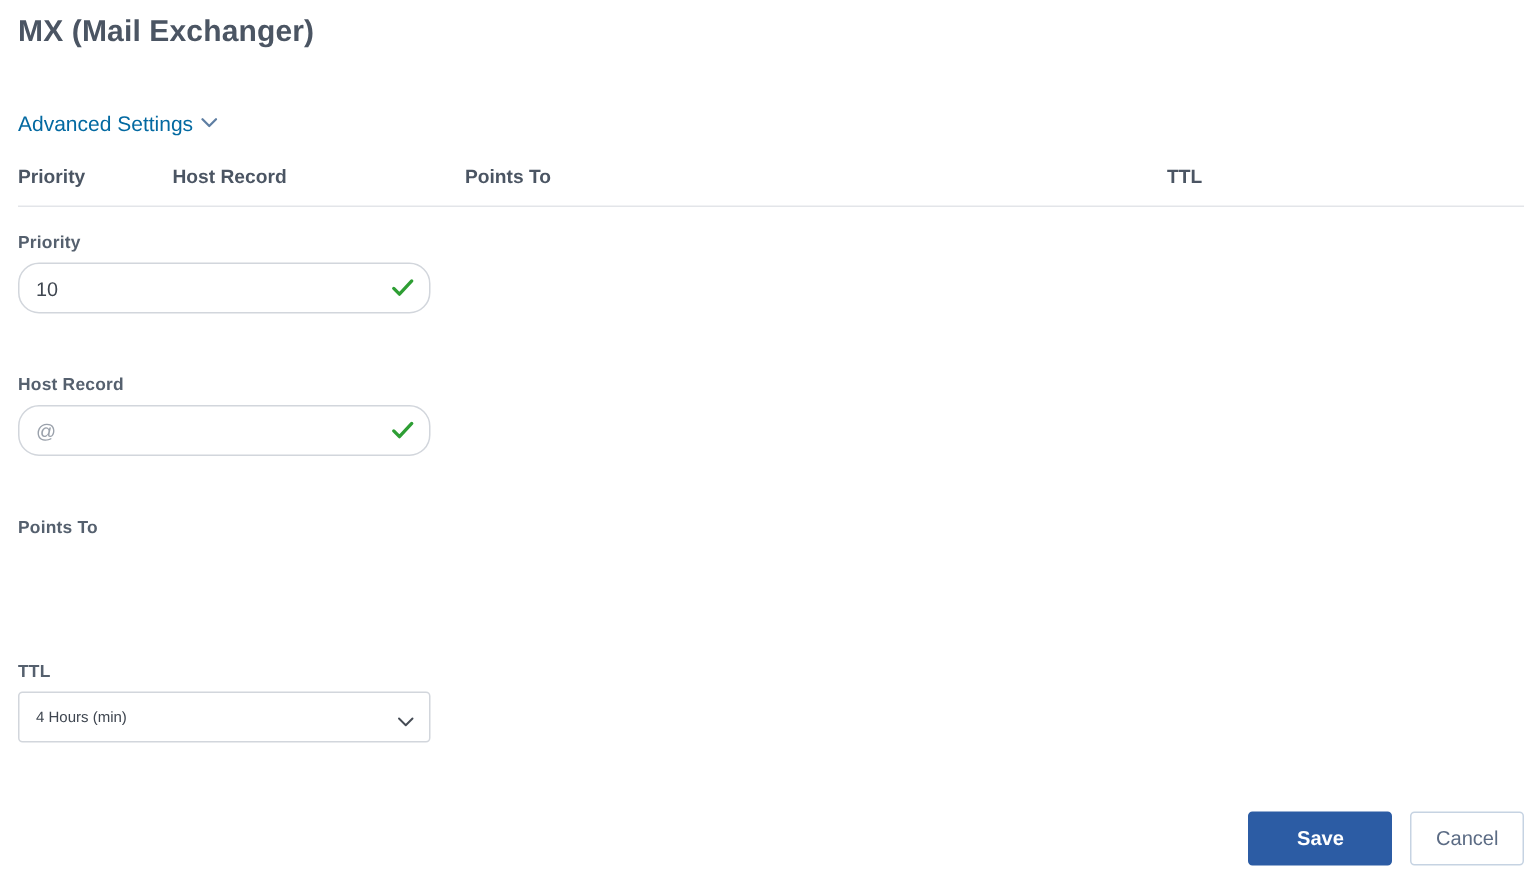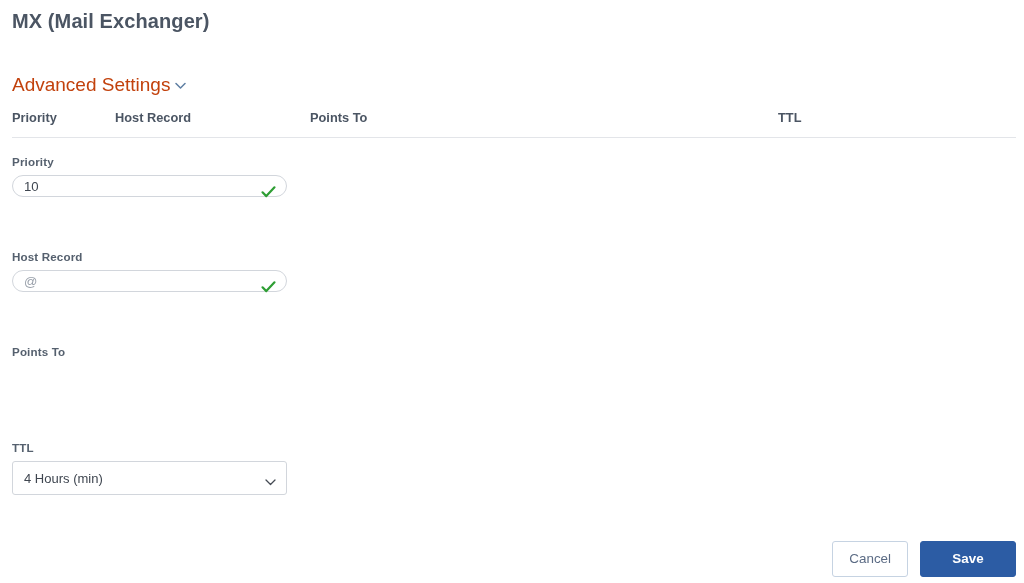--- a/index.html
+++ b/index.html
@@ -38,22 +38,22 @@
     top: 38px;
     font-size: 13.2px;
     color: #6b7280;
     letter-spacing: 0.05px;
   }
 
   .advanced-settings {
     position: absolute;
     left: 12px;
     top: 74px;
-    font-size: 19px;
-    color: #c2410c;
+    font-size: 14px;
+    color: #0369a1;
     cursor: pointer;
     display: flex;
     align-items: center;
     gap: 5px;
     user-select: none;
   }
   .advanced-settings .chev {
     display: inline-block;
     line-height: 1;
     font-size: 11px;
@@ -103,21 +103,21 @@
   }
 
   .input-wrap {
     position: relative;
     width: 275px;
     height: 34px;
   }
 
   .text-input {
     width: 275px;
-    height: 22px;
+    height: 34px;
     border: 1px solid #d2d6dc;
     border-radius: 14px;
     background: #ffffff;
     padding: 0 34px 0 11px;
     font-size: 13.2px;
     font-family: "Liberation Sans", sans-serif;
     color: #3f4650;
     outline: none;
   }
   .text-input::placeholder { color: #9aa1ab; }
@@ -132,21 +132,21 @@
     pointer-events: none;
   }
 
   .select-input {
     width: 275px;
     height: 34px;
     border: 1px solid #d2d6dc;
     border-radius: 3px;
     background: #ffffff;
     padding: 0 44px 0 11px;
-    font-size: 13px;
+    font-size: 10px;
     font-family: "Liberation Sans", sans-serif;
     color: #3f4650;
     outline: none;
     -webkit-appearance: none;
     -moz-appearance: none;
     appearance: none;
     cursor: pointer;
   }
 
   .select-chevron {
@@ -258,17 +258,17 @@
       <select class="select-input"><option value="4 Hours (min)">4 Hours (min)</option></select>
       <span class="select-chevron">
         <svg width="11" height="8" viewBox="0 0 11 8" fill="none" xmlns="http://www.w3.org/2000/svg">
           <path d="M1 1.5L5.5 6L10 1.5" stroke="#454b54" stroke-width="1.3" stroke-linecap="round" stroke-linejoin="round"></path>
         </svg>
       </span>
     </div>
   </div>
 
   <div class="footer">
+    <button class="btn btn-save">Save</button>
     <button class="btn btn-cancel">Cancel</button>
-    <button class="btn btn-save">Save</button>
   </div>
 
 </div>
 
 </body></html>

